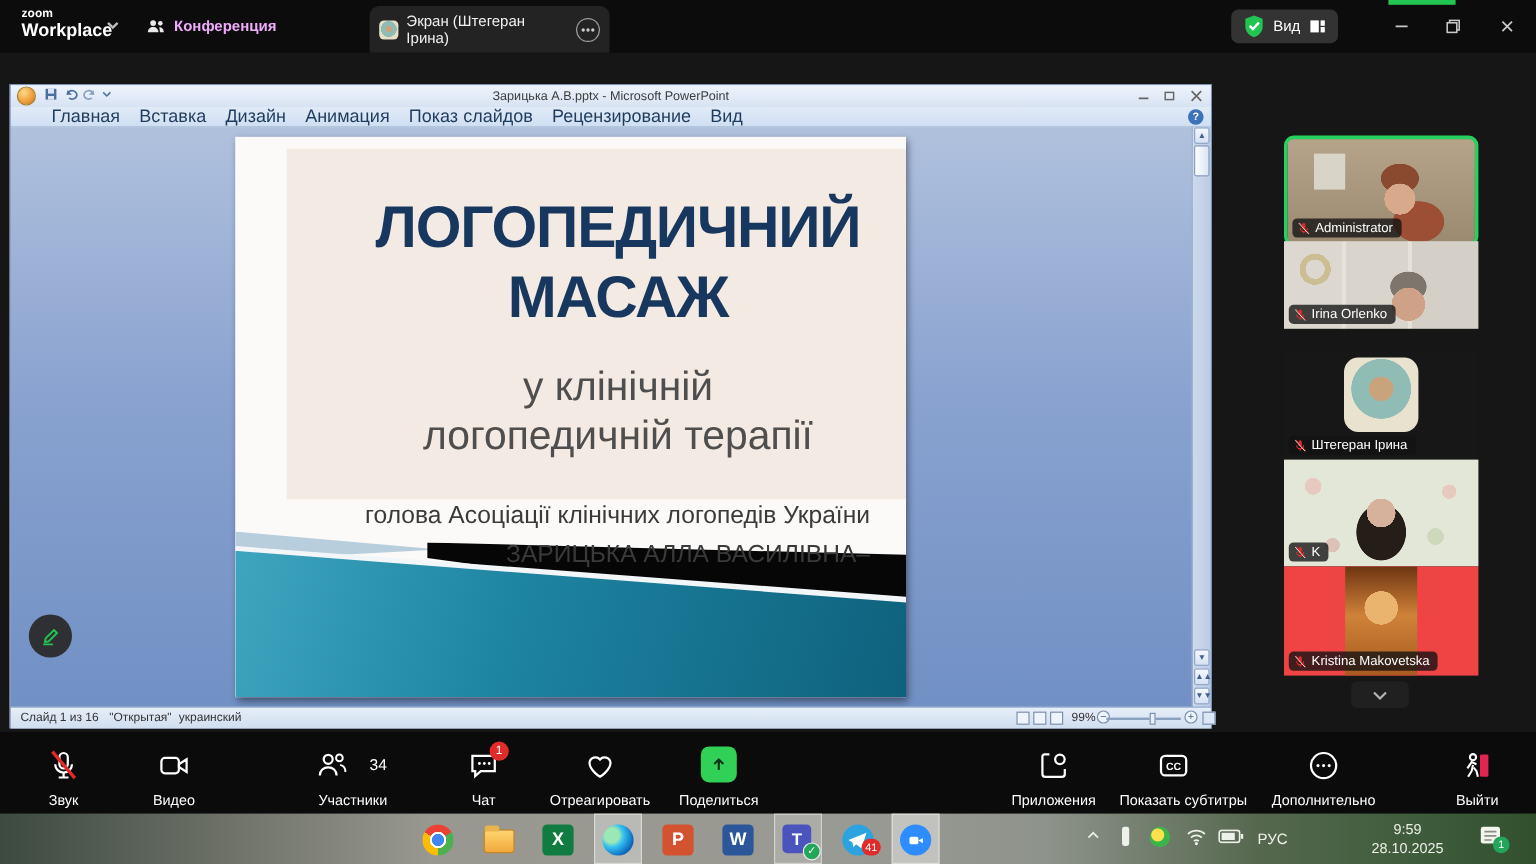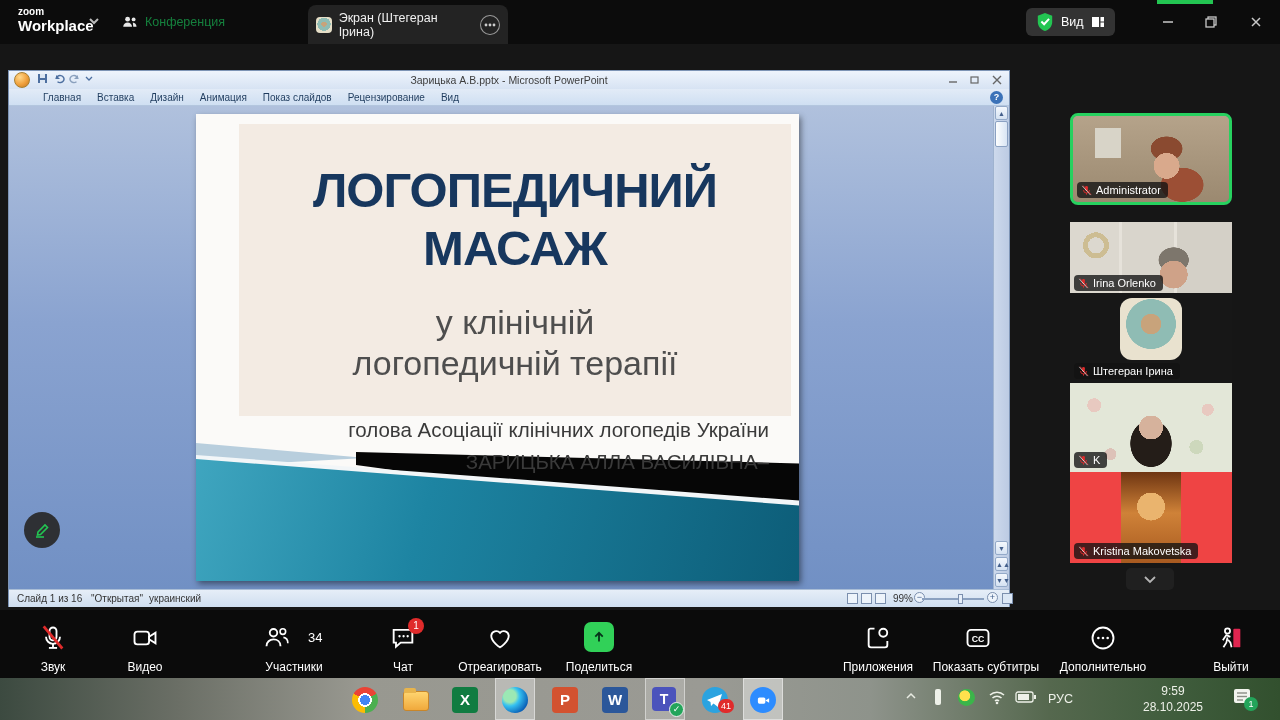--- a/index.html
+++ b/index.html
@@ -8,44 +8,44 @@
   .abs { position:absolute; }
   #screen { position:absolute; left:0; top:0; width:1280px; height:720px; background:#151515; }
 
   
   #topbar { left:0; top:0; width:1280px; height:44px; background:#0c0c0c; }
   #brand { left:18px; top:6px; color:#fff; }
   #brand .b1 { font-size:10px; font-weight:bold; line-height:11px; }
   #brand .b2 { font-size:15px; font-weight:bold; line-height:17px; }
   .chev-svg { stroke:#bbb; stroke-width:2; fill:none; }
   #brand-chev { left:88px; top:17px; }
-  #tab-meeting { left:122px; top:8px; height:28px; display:flex; align-items:center; gap:7px; color:#15803d; font-size:12.5px; }
+  #tab-meeting { left:122px; top:8px; height:28px; display:flex; align-items:center; gap:7px; color:#f0abfc; font-size:12.5px;font-weight:bold; }
   #tab-screen { left:308px; top:5px; width:200px; height:39px; background:#232323; border-radius:8px 8px 0 0; display:flex; align-items:center; padding:0 8px; gap:7px; color:#f0f0f0; font-size:12.5px; }
   .tab-logo { width:16px; height:16px; border-radius:4px; background:radial-gradient(circle at 50% 45%, #c8a37b 0 22%, #8fbcb4 23% 55%, #e6dfc8 56%); }
   #tab-screen-more { margin-left:auto; width:20px; height:20px; border:1.5px solid #9a9a9a; border-radius:50%; display:flex; align-items:center; justify-content:center; }
   #green-strip { left:1157px; top:0; width:56px; height:4px; background:#23c552; }
   #view-pill { left:1026px; top:8px; height:28px; background:#333; border-radius:6px; display:flex; align-items:center; padding:0 10px; gap:7px; color:#fff; font-size:12.5px; }
   .winctl { top:14px; width:16px; height:16px; }
   
   #share-bg { left:0; top:44px; width:1280px; height:566px; background:#161616; }
 
   
   #ppt { left:8px; top:70px; width:1002px; height:537px; background:#c3d3ea; border:1px solid #7d94b5; }
   #ppt-titlebar { left:0; top:0; width:1000px; height:18px; background:linear-gradient(#eef4fc,#d7e3f3); display:flex; align-items:center; }
   #office-orb { position:absolute; left:5px; top:1px; width:16px; height:16px; border-radius:50%; background:radial-gradient(circle at 35% 30%, #ffd98c, #f0a03c 55%, #c0751e); border:1px solid #a88030; }
   .qat { position:absolute; top:2px; font-size:10px; color:#4d6fa0; }
   #ppt-title { width:100%; text-align:center; font-size:10.5px; color:#3d3d3d; }
   .pptctl { position:absolute; top:4px; color:#777; font-size:10px; line-height:10px; }
   #ppt-ribbon { left:0; top:18px; width:1000px; height:17px; background:linear-gradient(#e2ebf7,#cfdff2); border-bottom:1px solid #b3c6de; display:flex; align-items:center; gap:16px; padding-left:34px; }
-  .rtab { font-size:10px; color:#1f3c5e; }
+  .rtab { font-size:15px; color:#1f3c5e; }
   #ppt-help { position:absolute; right:6px; top:2px; width:13px; height:13px; border-radius:50%; background:#3b72b8; color:#fff; font-size:9px; font-weight:bold; text-align:center; line-height:13px; }
   #ppt-canvas { left:0; top:35px; width:1000px; height:483px; background:linear-gradient(180deg,#b0c1dd 0%, #8aa3d0 45%, #7190c4 100%); overflow:hidden; }
 
   
-  #slide { position:absolute; left:187px; top:8px; width:603px; height:467px; background:#fbfaf8; box-shadow:2px 3px 6px rgba(0,0,0,.45); overflow:hidden;padding-left:36px; }
+  #slide { position:absolute; left:187px; top:8px; width:559px; height:467px; background:#fbfaf8; box-shadow:2px 3px 6px rgba(0,0,0,.45); overflow:hidden;padding-left:36px; }
   #cream { position:absolute; left:43px; top:10px; width:552px; height:292px; background:#f3ebe3; }
   #slide-title { position:absolute; left:0; top:38px; width:552px; text-align:center; color:#17375e; font-weight:bold; font-size:49px; line-height:1.18; letter-spacing:-1px; }
   #slide-sub { position:absolute; left:0; top:178px; width:552px; text-align:center; color:#4e4e4e; font-size:34px; line-height:1.22; }
   #author { position:absolute; right:30px; top:300px; width:560px; text-align:right; color:#3a3a3a; font-size:20.5px; line-height:1.55; }
   .wedge { position:absolute; left:0; top:0; width:622px; height:467px; }
   #w-light { background:#b8cedd; clip-path:polygon(0px 329px,170px 344px,0px 353px); }
   #w-black { background:#060606; clip-path:polygon(160px 338px,622px 350px,622px 414px,160px 351px); }
   #w-stripe { background:#f2f6f8; clip-path:polygon(0px 341px,622px 388px,622px 395px,0px 347px); }
   #w-teal { background:linear-gradient(105deg,#4cb2ca 0%,#1d84a2 45%,#0c5b76 100%); clip-path:polygon(0px 345px,622px 393px,622px 467px,0px 467px); }
 
@@ -70,21 +70,21 @@
   .vlabel { position:absolute; left:4px; bottom:4px; background:rgba(18,18,18,.78); border-radius:4px; padding:2px 7px 2px 4px; display:flex; align-items:center; gap:4px; color:#fff; font-size:11px; white-space:nowrap; }
   #tile-admin { top:113px; height:92px; border:3px solid #27d15f; border-radius:8px;
     background:linear-gradient(180deg,#b5a38a,#8e7a62);}
   #tile-admin .art { position:absolute; inset:0;
     background:
       radial-gradient(circle 13px at 60% 58%, #d9a98c 0 99%, transparent 100%),
       radial-gradient(ellipse 26px 20px at 60% 38%, #8a4a30 0 60%, rgba(138,74,48,0) 62%),
       radial-gradient(ellipse 30px 24px at 70% 80%, #9c4f35 0 70%, rgba(156,79,53,0) 72%),
       linear-gradient(#d8d4c8,#d8d4c8) no-repeat 22px 12px / 26px 30px,
       linear-gradient(180deg,#b5a38a,#9b8970); }
-  #tile-irina { top:222px; height:73px; background:
+  #tile-irina { top:201px; height:73px; background:
       radial-gradient(circle 14px at 64% 72%, #cfa288 0 99%, transparent 100%),
       radial-gradient(ellipse 24px 20px at 64% 52%, #7d766c 0 62%, rgba(125,118,108,0) 64%),
       radial-gradient(circle at 16% 32%, transparent 0 8px, #cdbd93 8px 13px, transparent 13px),
       linear-gradient(90deg,#dcd8cf 0 30%, #e6e2da 30% 32%, #d9d5cc 32% 64%, #e6e2da 64% 66%, #d4d0c7 66%);}
   #tile-shteg { top:293px; height:90px; background:#171717; }
   #tile-shteg .logo { position:absolute; left:50px; top:5px; width:62px; height:62px; border-radius:12px;
       background:radial-gradient(circle at 50% 42%, #c8a37b 0 21%, #8fbcb4 22% 52%, #e9e2cf 53%); }
   #tile-k { top:383px; height:89px; background:
       radial-gradient(circle 12px at 50% 50%, #d6b29c 0 99%, transparent 100%),
       radial-gradient(ellipse 30px 34px at 50% 68%, #241d18 0 68%, rgba(36,29,24,0) 70%),

